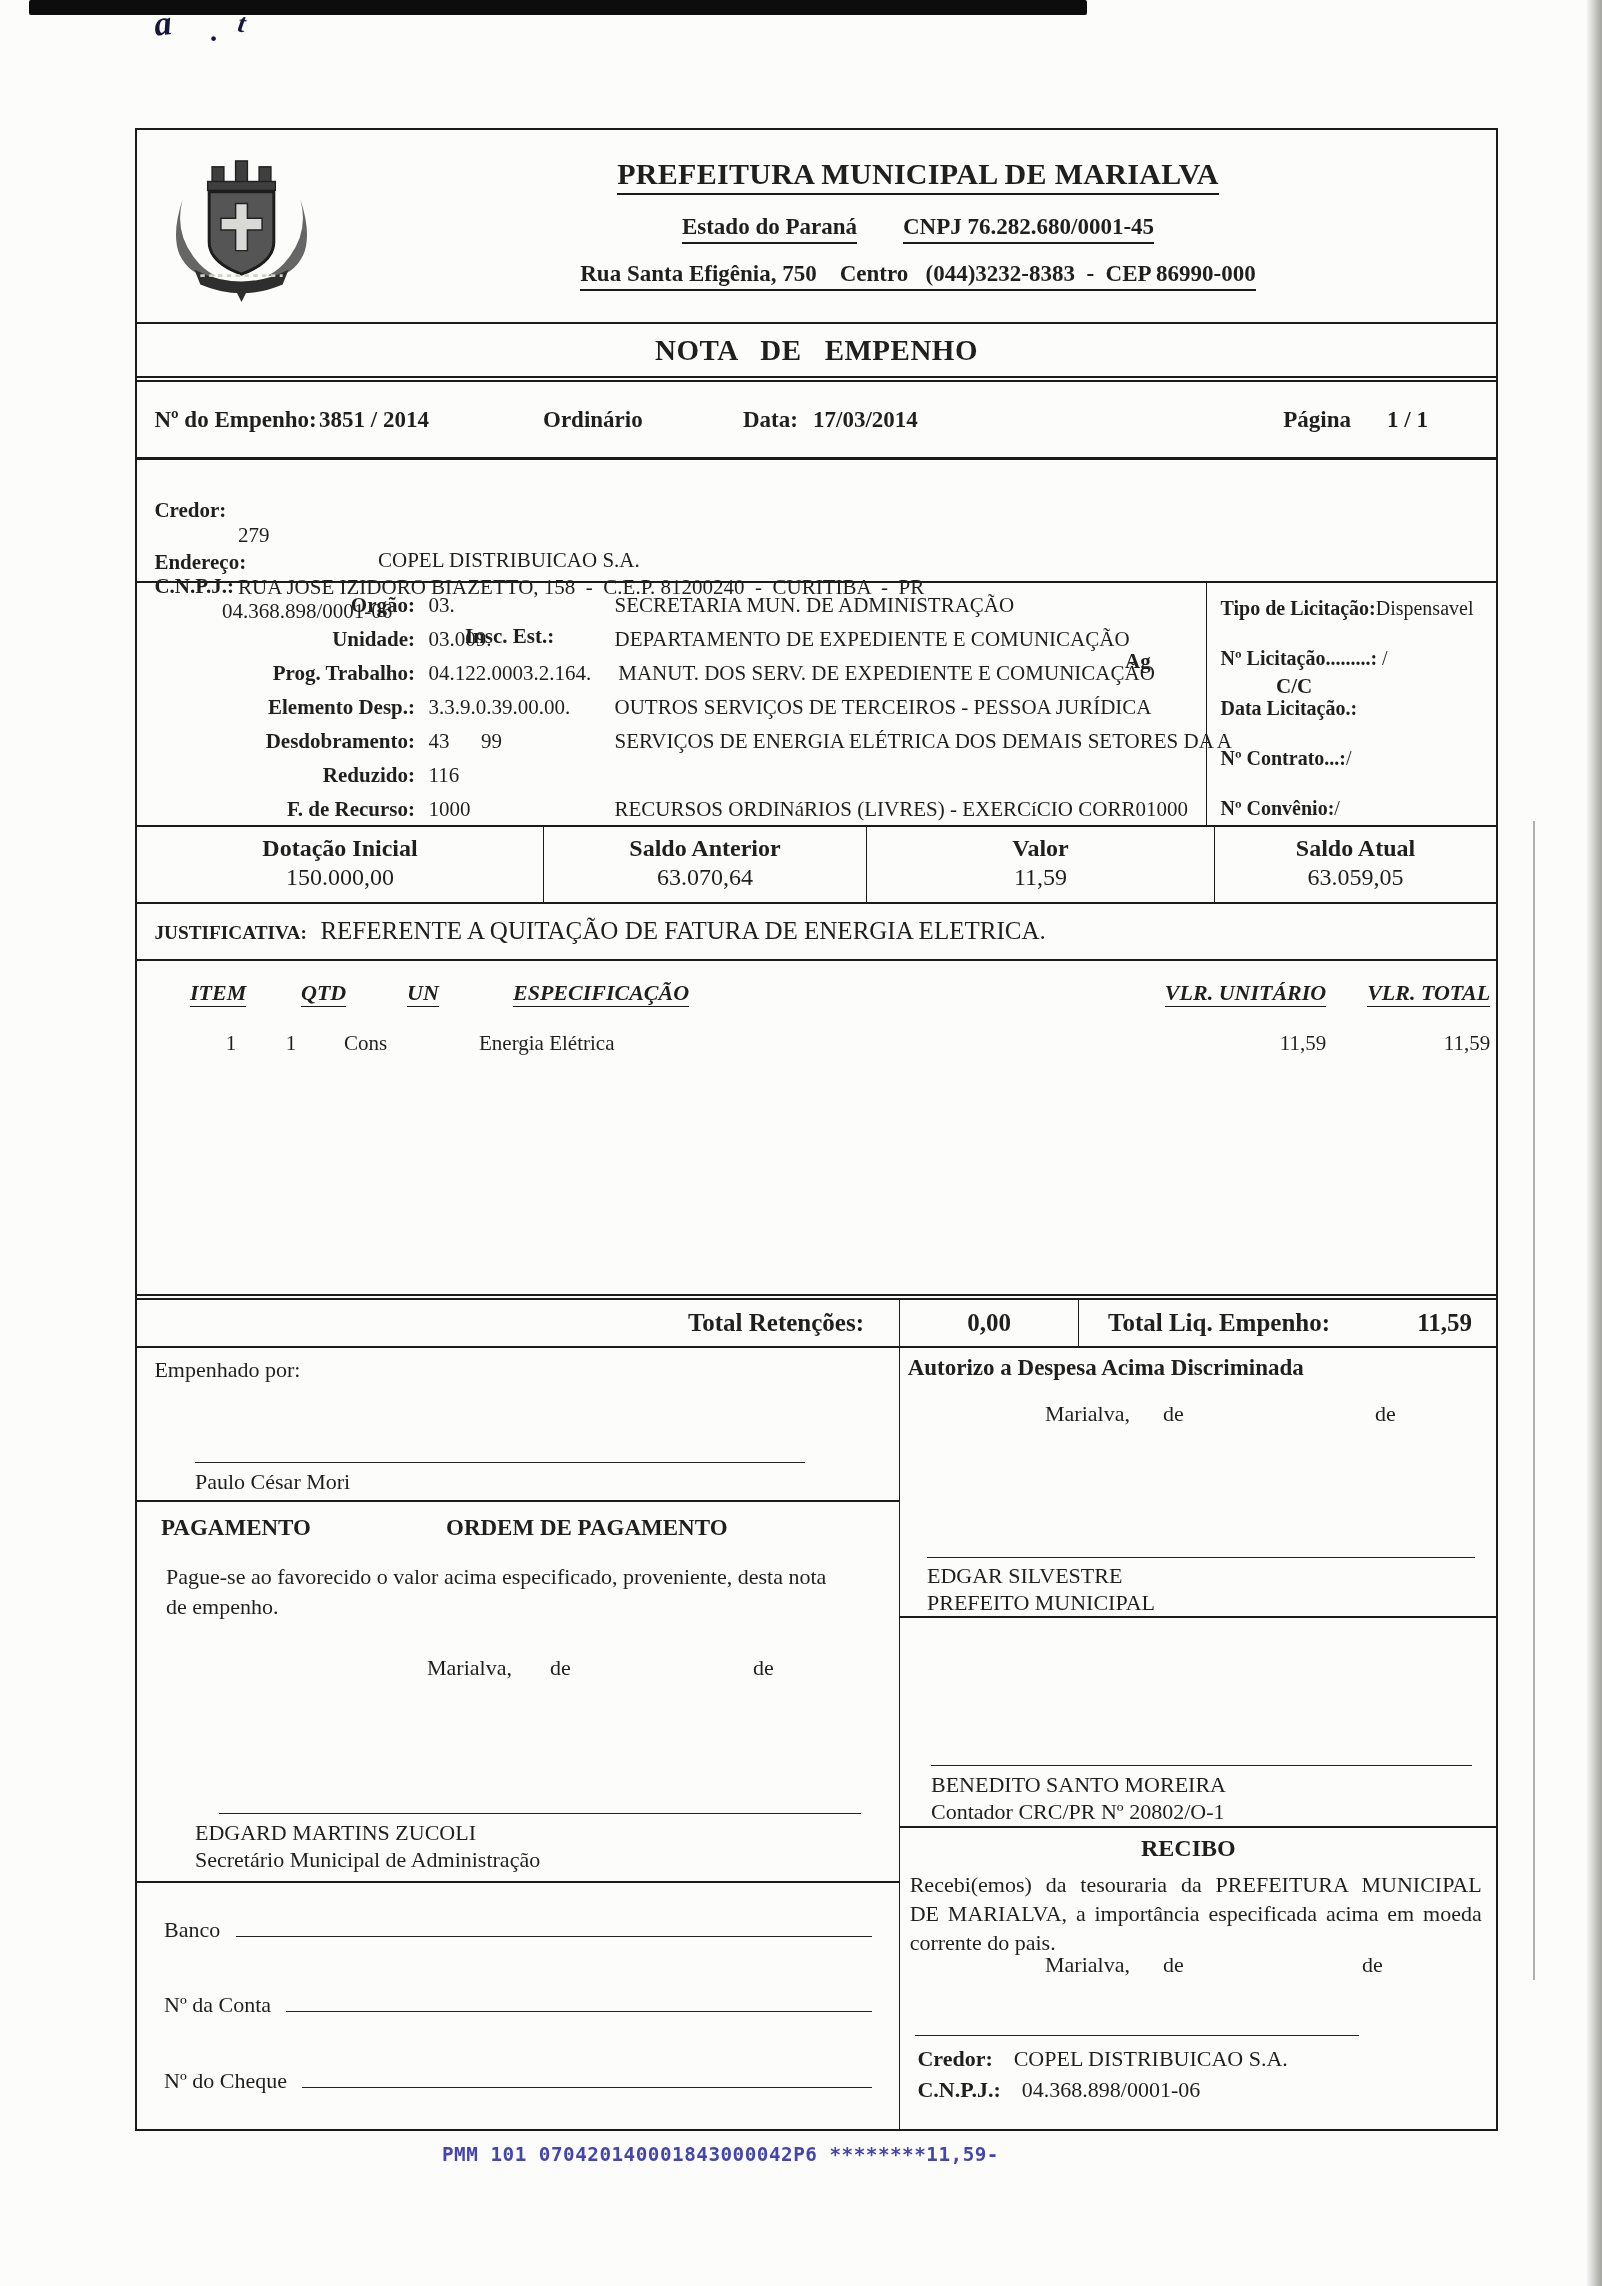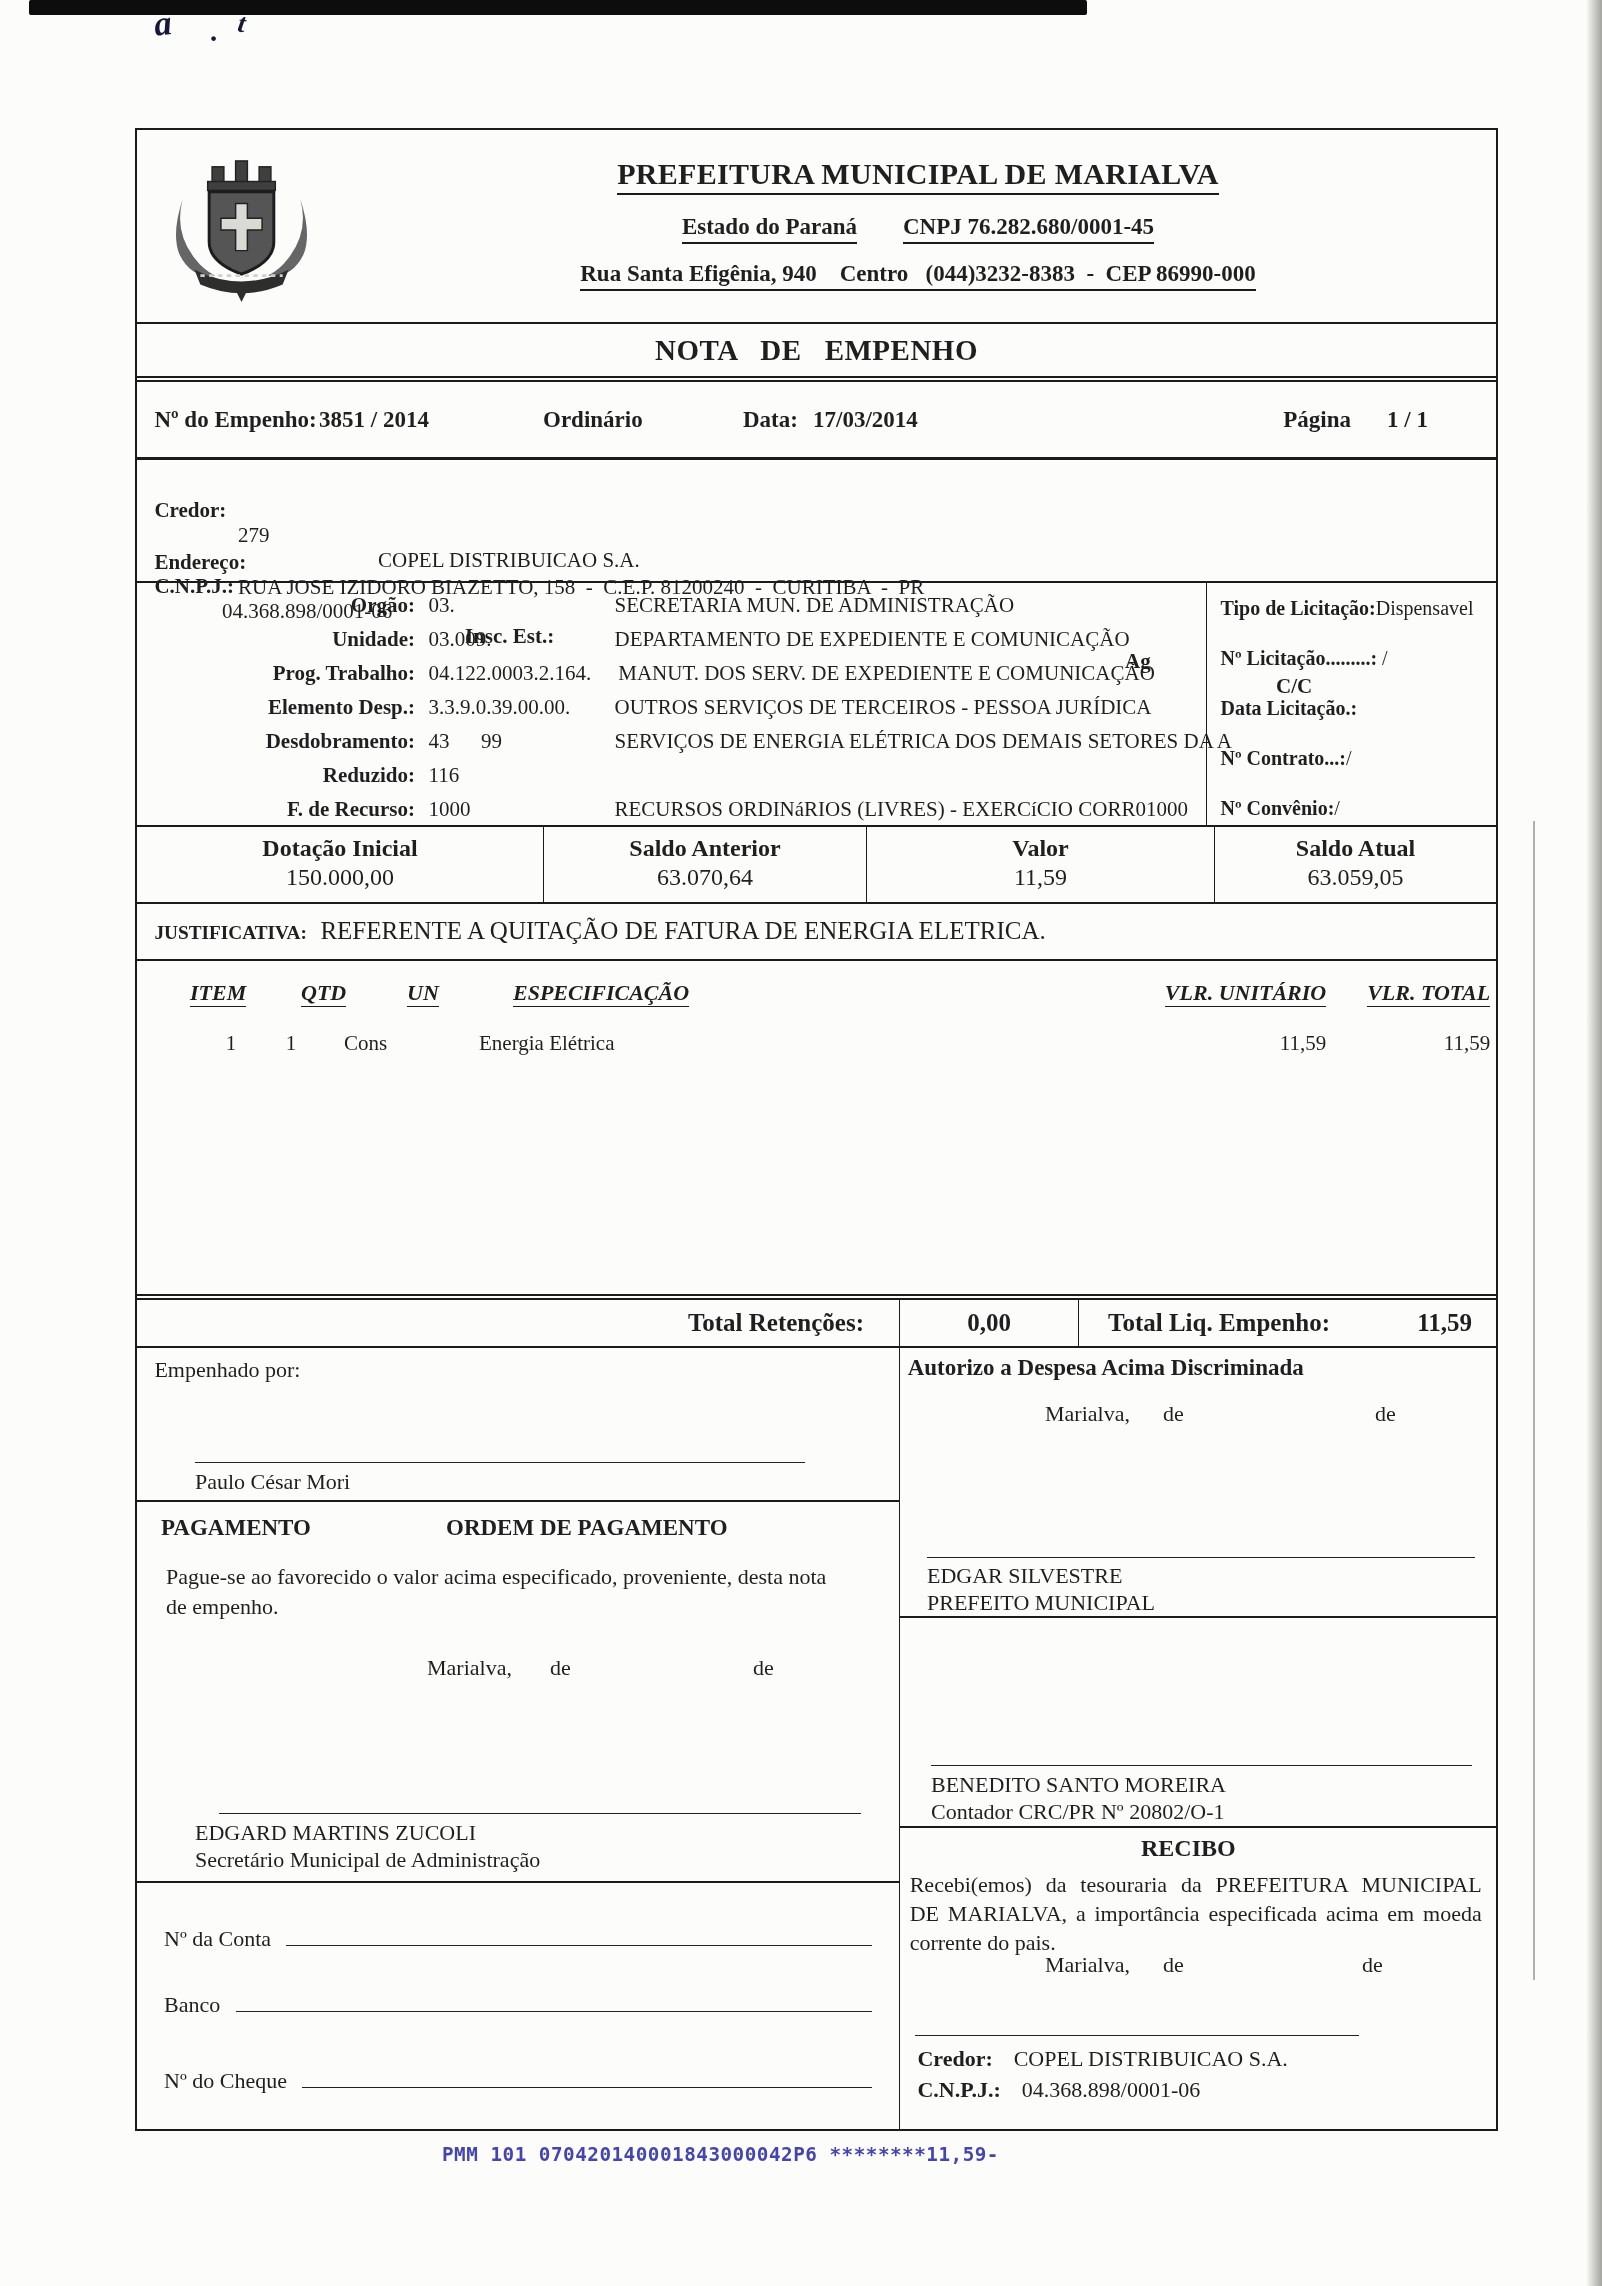--- a/index.html
+++ b/index.html
@@ -175,21 +175,21 @@
         <path d="M18 78 q32 16 64 0 l-4 10 q-28 12 -56 0 z" fill="#2e2e2e"></path>
         <path d="M22 82 h56" stroke="#cfcfcc" stroke-width="2" stroke-dasharray="3 3" fill="none"></path>
         <path d="M46 92 l4 8 l4 -8 z" fill="#2e2e2e"></path>
       </svg>
       <div class="hdr-text">
         <div><span class="hdr-title">PREFEITURA MUNICIPAL DE MARIALVA</span></div>
         <div class="hdr-line2">
           <span class="hdr-estado">Estado do Paraná</span><span>CNPJ 76.282.680/0001-45</span>
         </div>
         <div class="hdr-line3">
-          <span>Rua Santa Efigênia, 940    Centro   (044)3232-8383  -  CEP 86990-000</span>
+          <span>Rua Santa Efigênia, 750    Centro   (044)3232-8383  -  CEP 86990-000</span>
         </div>
       </div>
     </div>
 
     <div class="sec sec-doctitle">
       <span class="doc-title">NOTA DE EMPENHO</span>
     </div>
 
     <div class="sec sec-empenho">
       <span class="e-label">Nº do Empenho:</span>
@@ -338,26 +338,26 @@
             <span class="c3">de</span>
           </div>
           <div class="sigline"></div>
           <div class="names">
             <div>EDGARD MARTINS ZUCOLI</div>
             <div>Secretário Municipal de Administração</div>
           </div>
         </div>
 
         <div class="box bx-banking">
+          <div class="bank-row">
+            <span class="bl">Banco</span>
+            <span class="bline"></span>
+          </div>
           <div class="bank-row indent">
             <span class="bl">Nº da Conta</span>
-            <span class="bline"></span>
-          </div>
-          <div class="bank-row">
-            <span class="bl">Banco</span>
             <span class="bline"></span>
           </div>
           <div class="bank-row indent">
             <span class="bl">Nº do Cheque</span>
             <span class="bline"></span>
           </div>
         </div>
 
       </div>
       <div class="sg-right">

